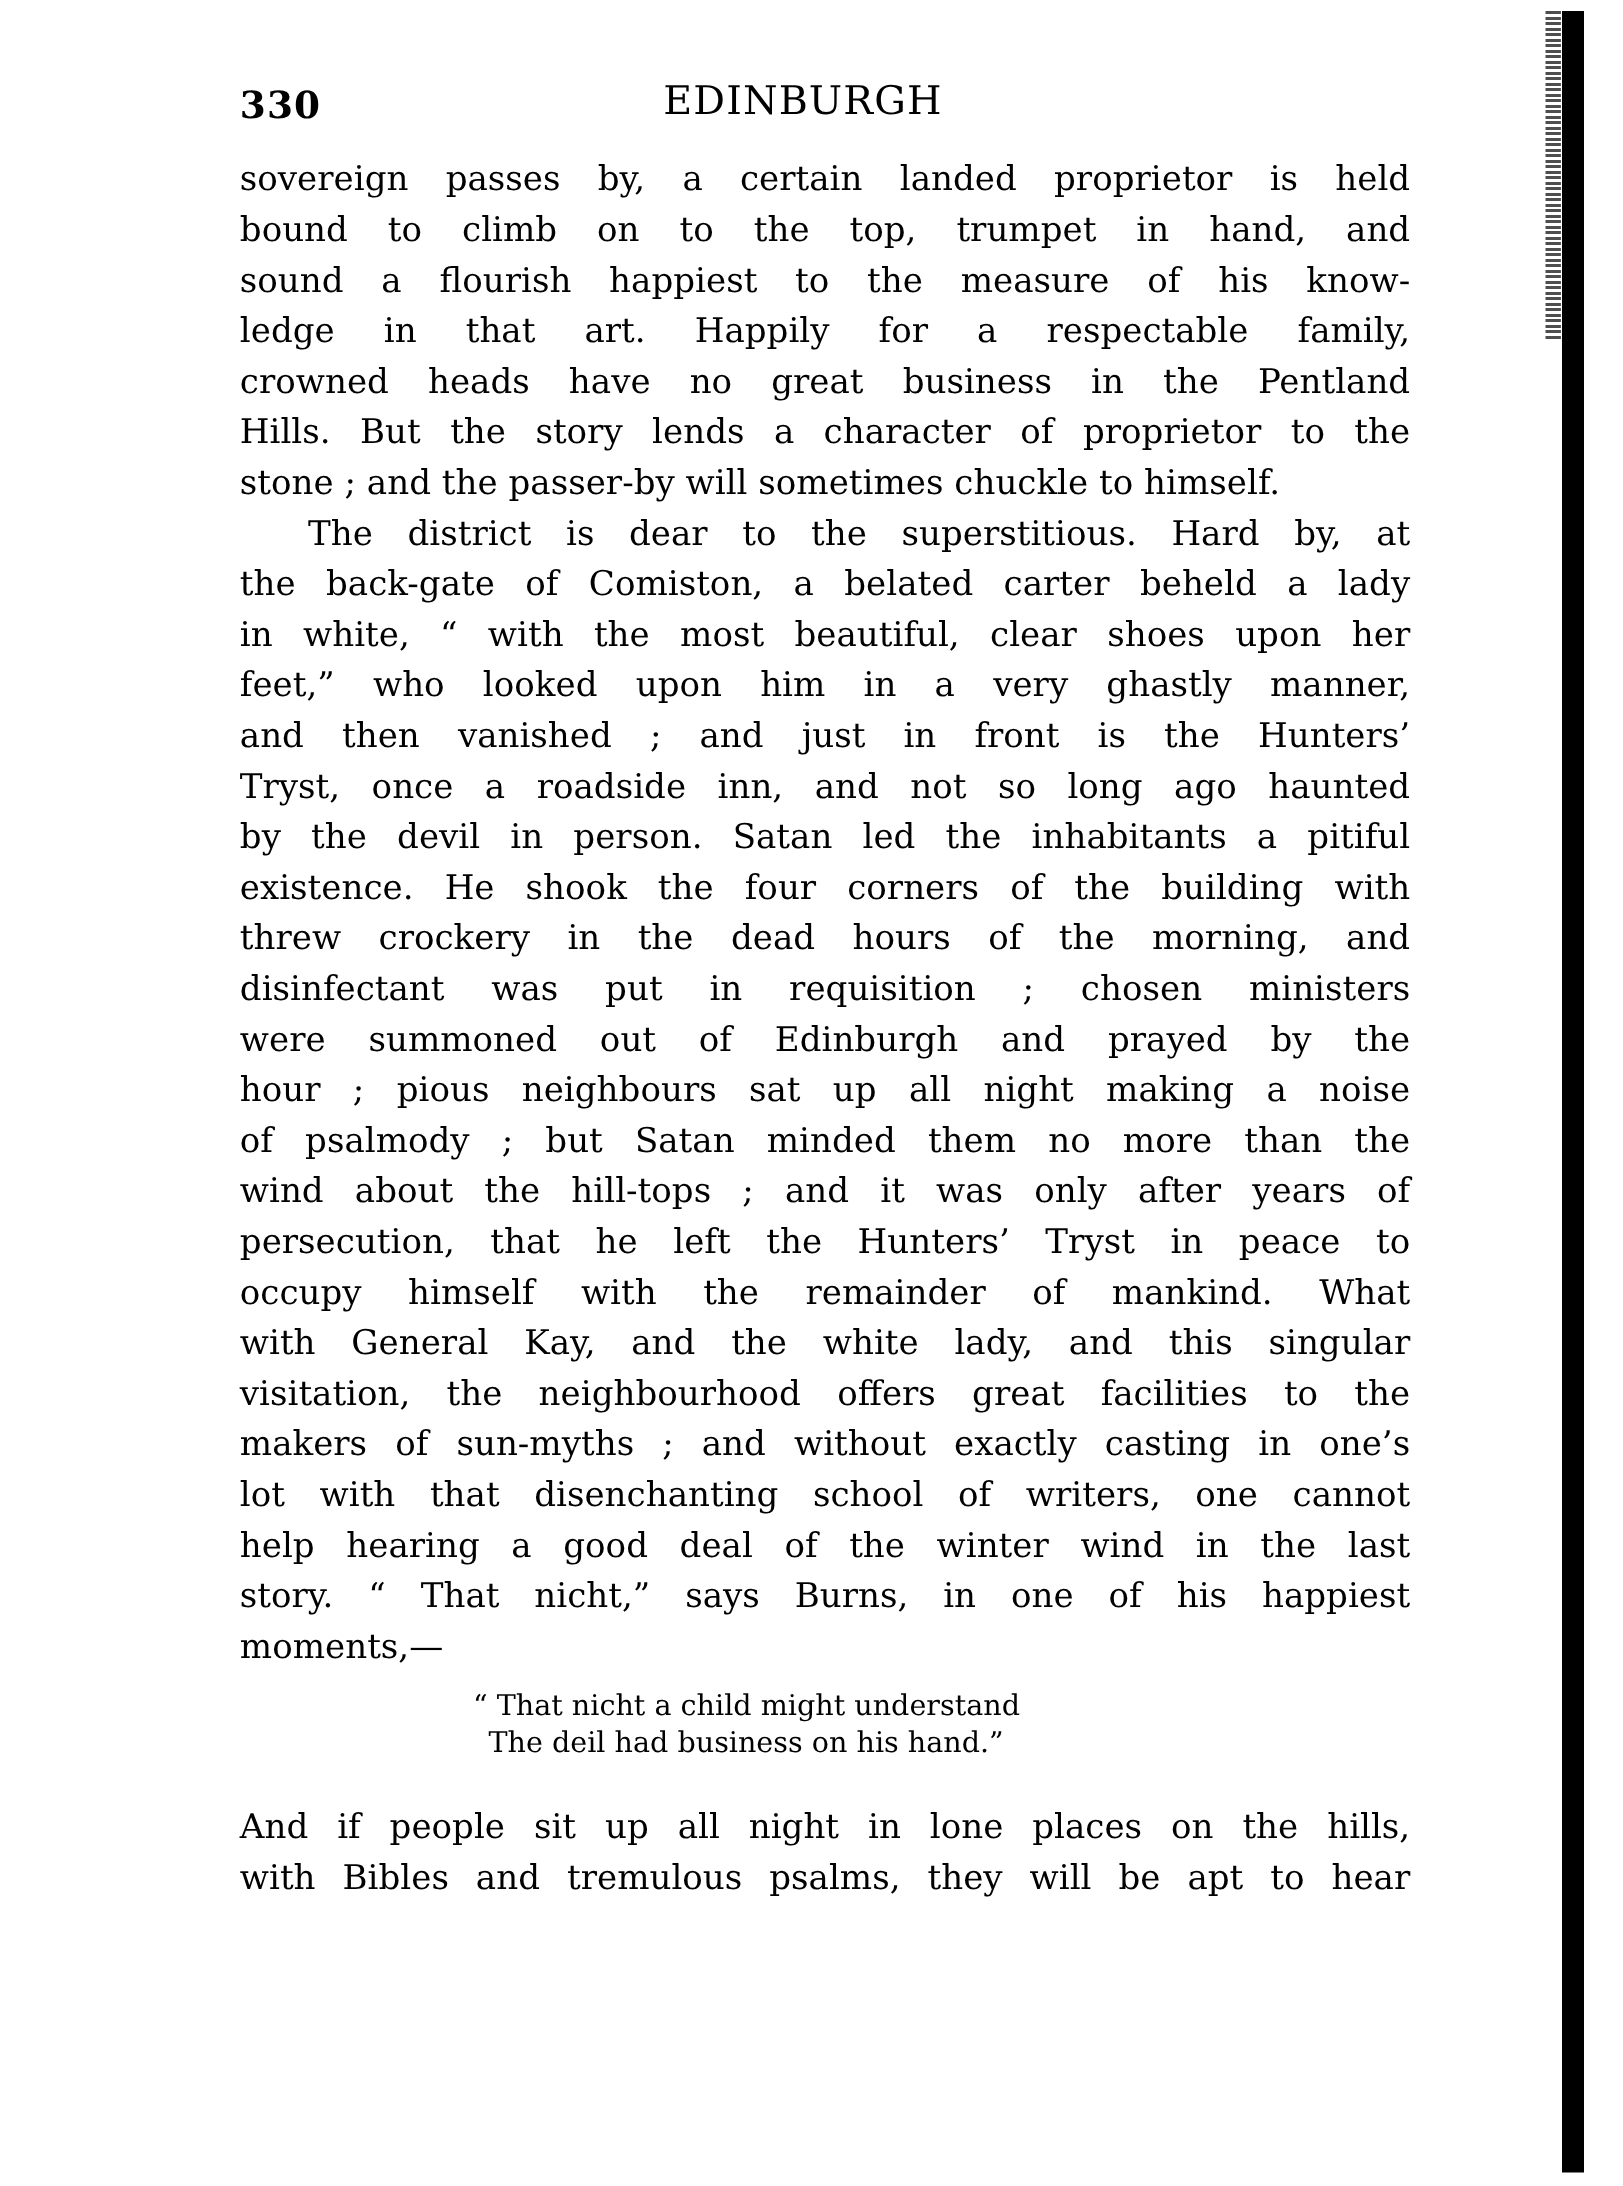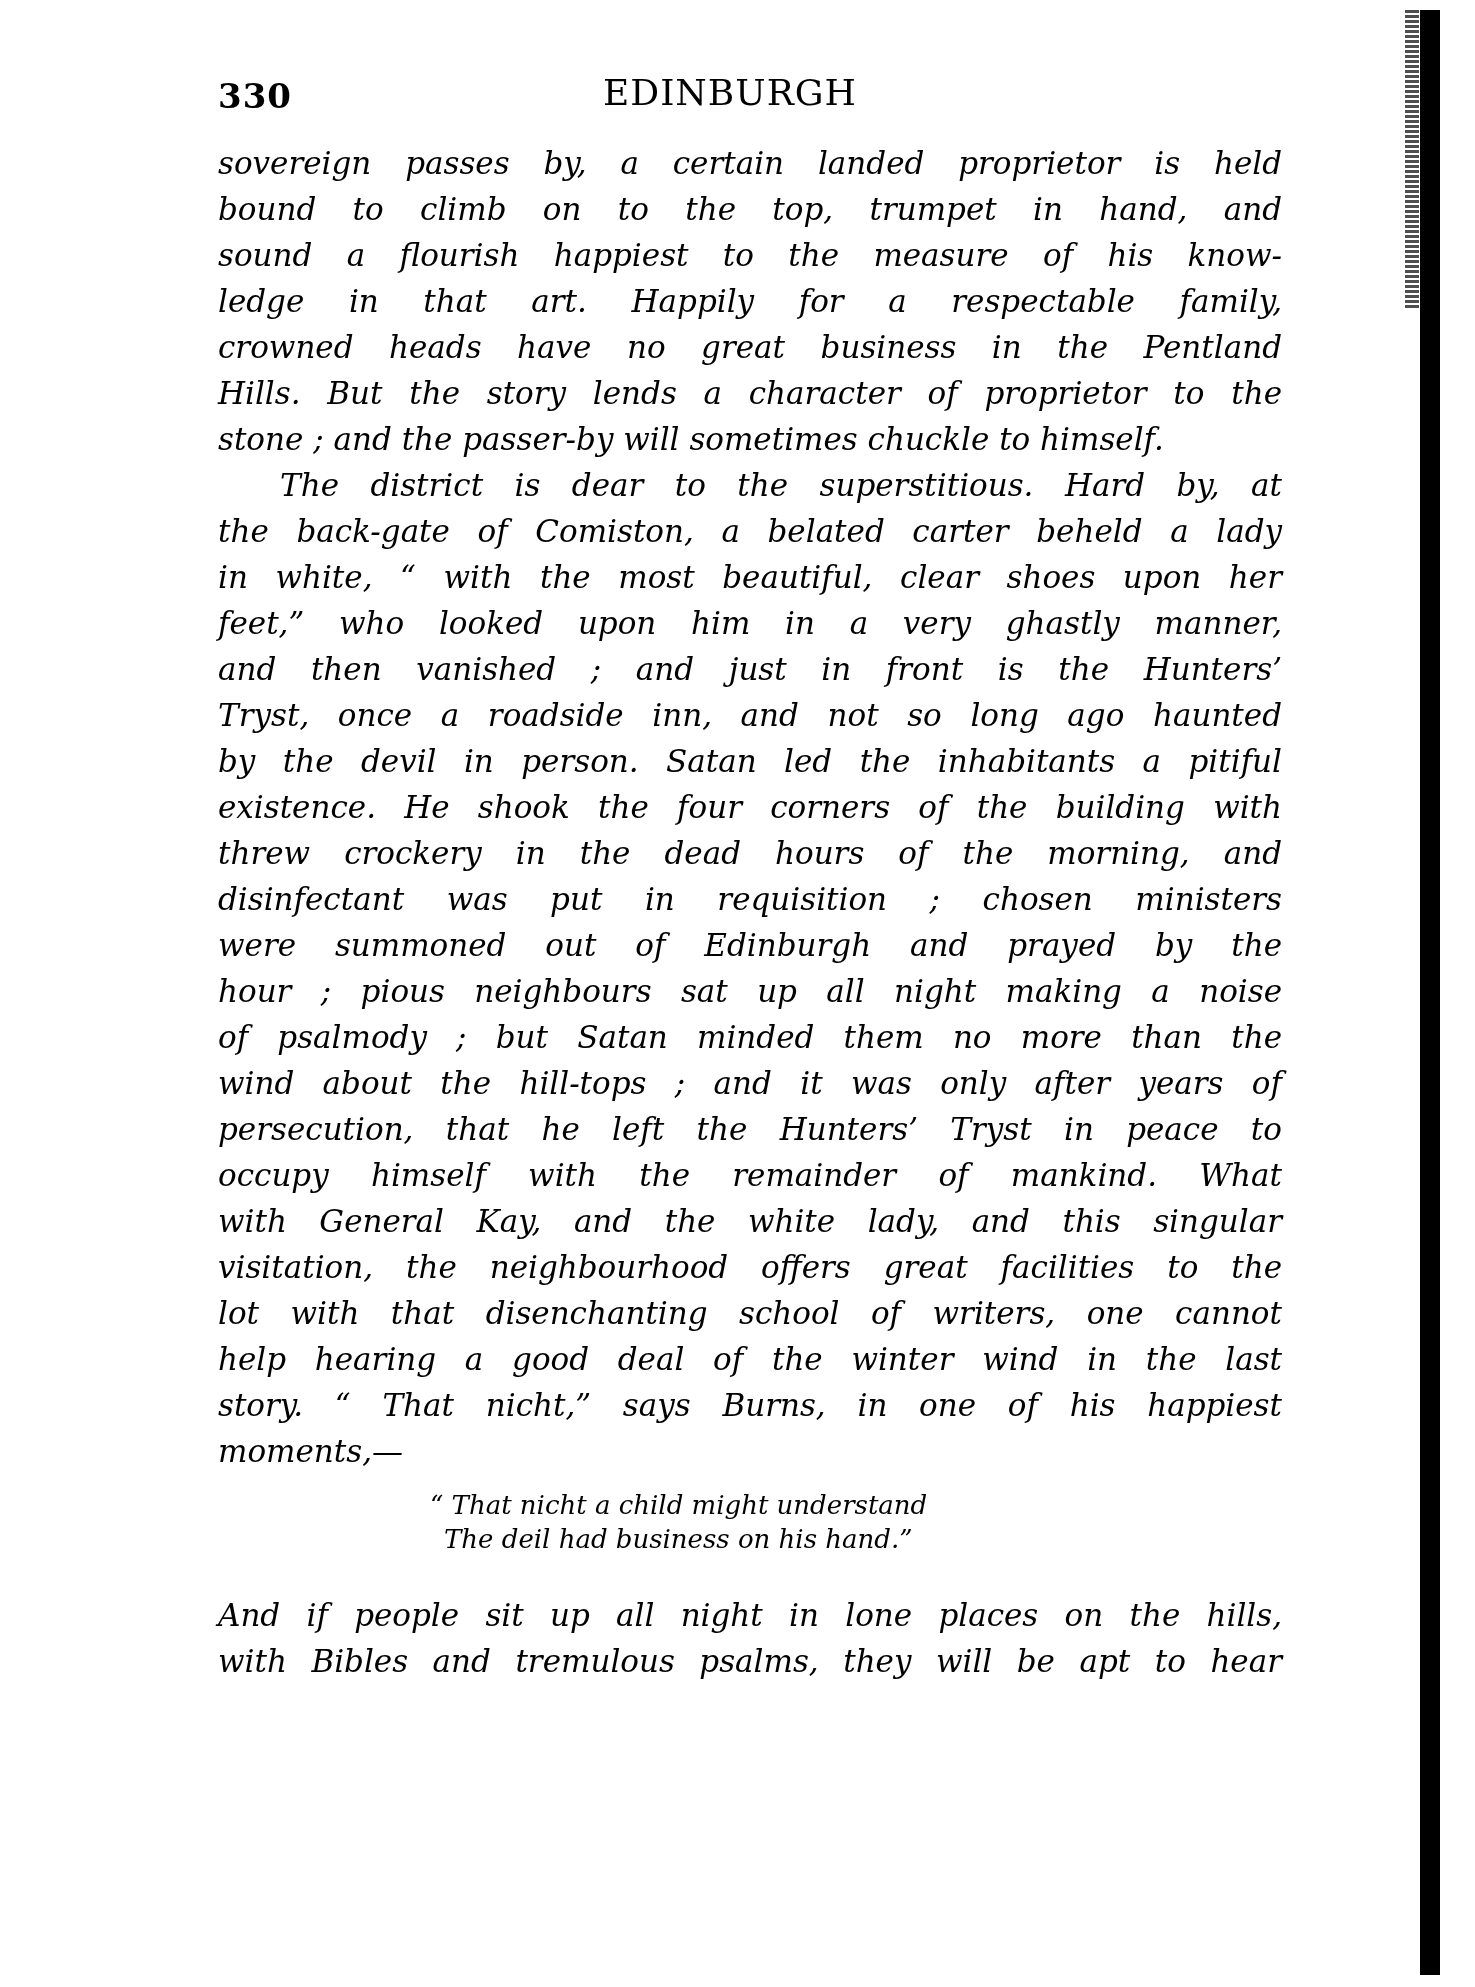--- a/index.html
+++ b/index.html
@@ -1,21 +1,21 @@
 <!DOCTYPE html>
 <html><head>
   <meta charset="utf-8">
   <style>
     html, body { margin: 0; padding: 0; background: #ffffff; }
     body { width: 1475px; height: 1987px; position: relative; overflow: hidden; color: #000; }
     .page { position: absolute; left: 218px; top: 72px; width: 1064px; font-family: "DejaVu Serif", "Liberation Serif", serif; }
     .header { position: relative; height: 60px; }
     .page-number { position: absolute; left: 0; top: 4px; font-size: 34px; font-weight: bold; letter-spacing: 1px; }
     .running-title { position: absolute; left: 385px; top: 0; font-size: 36px; font-weight: normal; letter-spacing: 1px; }
-    .body-text { margin-top: 8px; font-style: italic; }
+    .body-text { margin-top: 8px; }
     .line { font-size: 31px; line-height: 46px; height: 46px; white-space: nowrap; text-align: justify; text-align-last: justify; }
     .line.last { text-align-last: left; }
     .line.indent { padding-left: 62px; }
     .verse { margin: 14px 0 36px 212px; font-size: 26px; line-height: 34px; }
     .verse .vline { white-space: nowrap; }
     .verse .vline.second { padding-left: 14px; }
     .binding-shadow { position: absolute; left: 1420px; top: 10px; width: 20px; height: 1965px; background: linear-gradient(to bottom, #000 0%, #000 100%); }
     .binding-speckle { position: absolute; left: 1405px; top: 10px; width: 14px; height: 300px; background: repeating-linear-gradient(to bottom, #222 0px, #222 3px, #fff 3px, #fff 5px); opacity: 0.8; }
   </style>
 </head>
@@ -53,20 +53,21 @@
       <div class="line">threw crockery in the dead hours of the morning, and</div>
       <div class="line">disinfectant was put in requisition ;  chosen ministers</div>
       <div class="line">were summoned out of Edinburgh and prayed by the</div>
       <div class="line">hour ;  pious neighbours sat up all night making a noise</div>
       <div class="line">of psalmody ;  but Satan minded them no more than the</div>
       <div class="line">wind about the hill-tops ;  and it was only after years of</div>
       <div class="line">persecution, that he left the Hunters’ Tryst in peace to</div>
       <div class="line">occupy himself with the remainder of mankind.  What</div>
       <div class="line">with General Kay, and the white lady, and this singular</div>
       <div class="line">visitation, the neighbourhood offers great facilities to the</div>
+      <div class="line">makers of sun-myths ;  and without exactly casting in one’s</div>
       <div class="line">lot with that disenchanting school of writers, one cannot</div>
       <div class="line">help hearing a good deal of the winter wind in the last</div>
       <div class="line">story.  “ That nicht,” says Burns, in one of his happiest</div>
       <div class="line last">moments,—</div>
     </div>
 
     <div class="verse">
       <div class="vline">“ That nicht a child might understand</div>
       <div class="vline second">The deil had business on his hand.”</div>
     </div>

